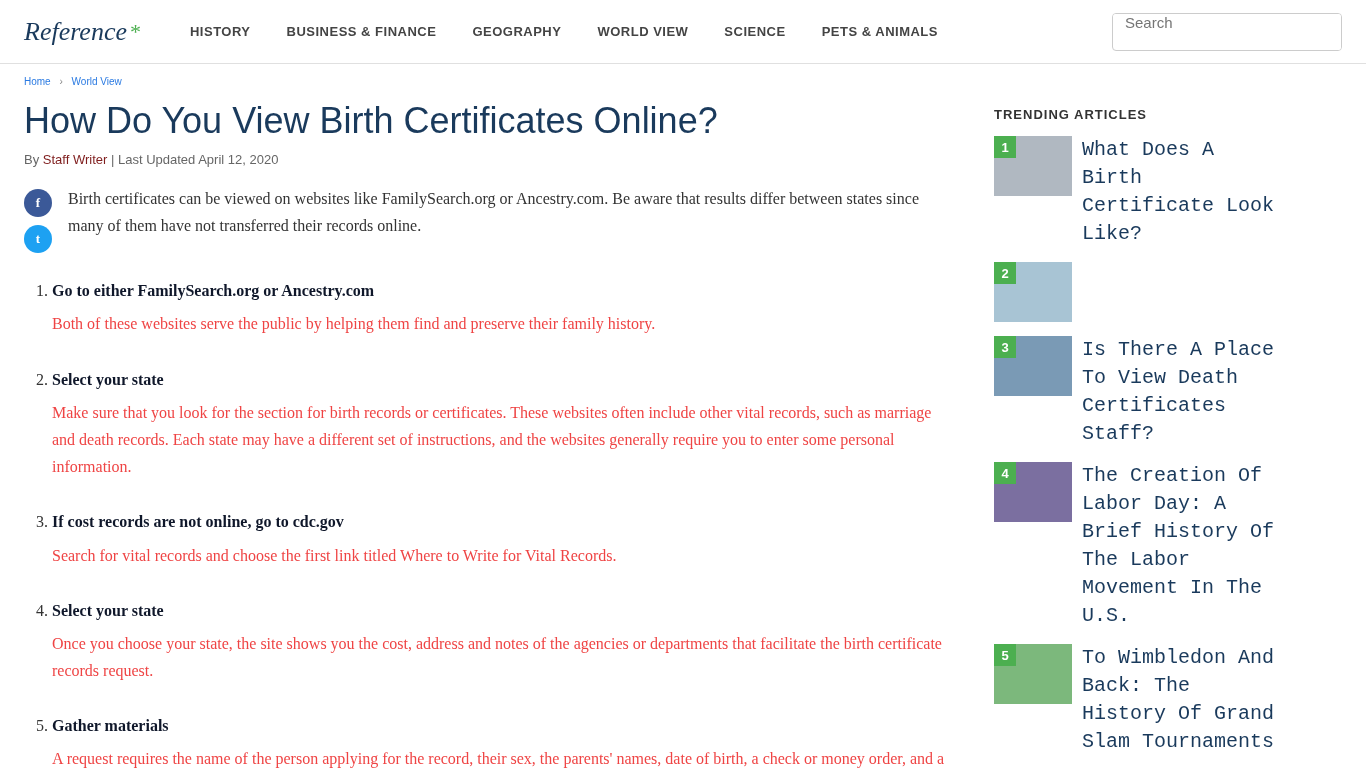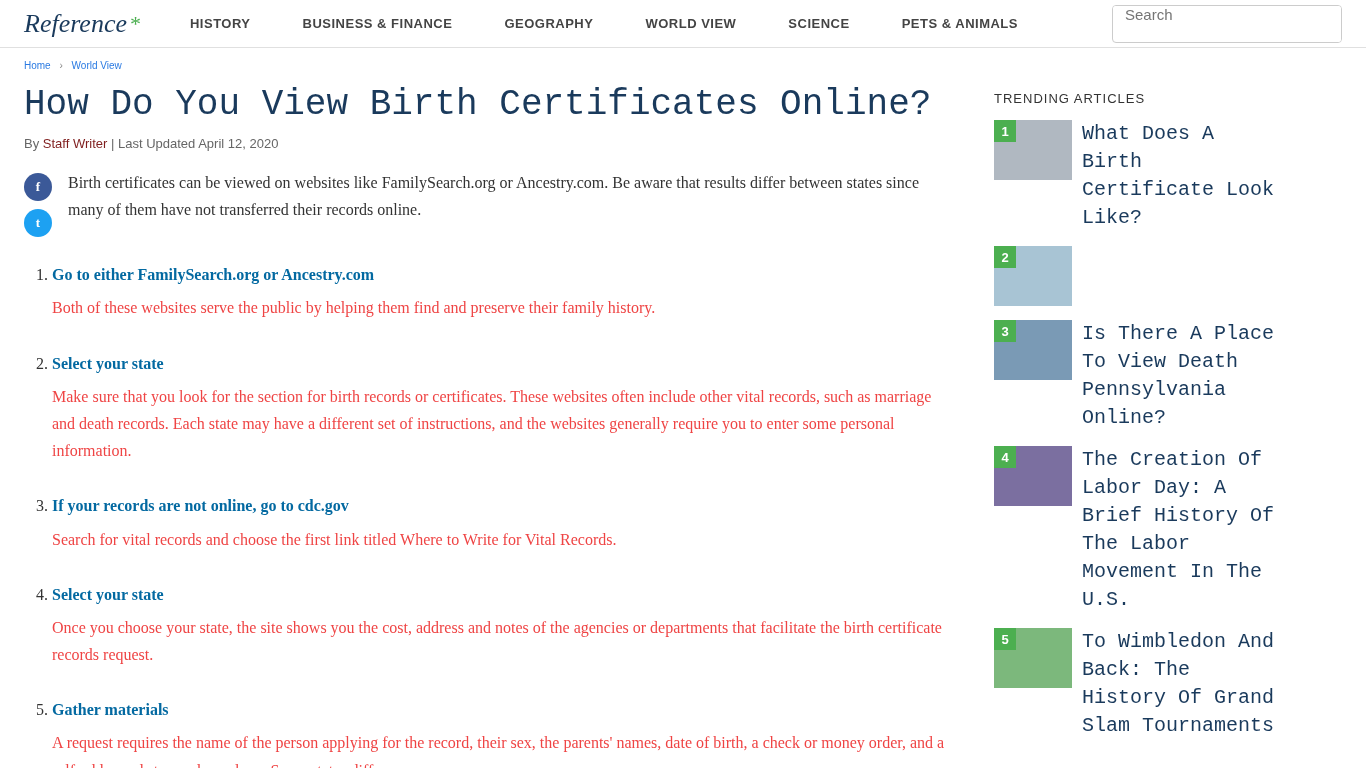--- a/index.html
+++ b/index.html
@@ -3,21 +3,21 @@
   <meta charset="utf-8">
   <style>
     * { margin: 0; padding: 0; box-sizing: border-box; }
     body { font-family: Georgia, 'Times New Roman', serif; font-size: 16px; color: #333; background: #fff; }
 
     
     #header {
       display: flex;
       align-items: center;
       padding: 0 24px;
-      height: 48px;
+      height: 64px;
       border-bottom: 1px solid #e0e0e0;
       background: #fff;
     }
     #logo {
       font-family: Georgia, serif;
       font-size: 26px;
       color: #1a3a5c;
       font-style: italic;
       margin-right: 32px;
       text-decoration: none;
@@ -25,21 +25,21 @@
       align-items: center;
       gap: 2px;
       white-space: nowrap;
     }
     #logo .asterisk {
       color: #4caf50;
       font-size: 22px;
     }
     nav {
       display: flex;
-      gap: 16px;
+      gap: 0;
       flex: 1;
     }
     nav a {
       font-family: Arial, sans-serif;
       font-size: 13px;
       font-weight: bold;
       color: #444;
       text-decoration: none;
       padding: 0 18px;
       letter-spacing: 0.5px;
@@ -94,21 +94,21 @@
       gap: 40px;
     }
 
     
     #article {
       flex: 1;
       min-width: 0;
       max-width: 930px;
     }
     #article-title {
-      font-family: Liberation Mono, monospace;
+      font-family: Liberation Sans, sans-serif;
       font-size: 36px;
       color: #1a3a5c;
       font-weight: normal;
       margin-bottom: 10px;
       line-height: 1.2;
     }
     #article-meta {
       font-family: Arial, sans-serif;
       font-size: 13px;
       color: #666;
@@ -151,39 +151,39 @@
     #article-steps ol {
       padding-left: 28px;
     }
     #article-steps li {
       margin-bottom: 28px;
       line-height: 1.7;
     }
     .step-title {
       font-weight: bold;
       font-size: 16px;
-      color: #0369a1;
+      color: #0f172a;
       margin-bottom: 6px;
     }
     .step-body {
       font-size: 16px;
       color: #ef4444;
       line-height: 1.7;
     }
 
     
     #sidebar {
       width: 290px;
       flex-shrink: 0;
       padding-top: 8px;
     }
     #trending-title {
       font-family: Arial, sans-serif;
       font-size: 13px;
-      font-weight: normal;
+      font-weight: bold;
       color: #333;
       text-transform: uppercase;
       letter-spacing: 1px;
       margin-bottom: 14px;
     }
     .trending-item {
       display: flex;
       align-items: flex-start;
       gap: 10px;
       margin-bottom: 14px;
@@ -281,21 +281,21 @@
       <ol id="steps-list">
           <li>
             <div class="step-title">Go to either FamilySearch.org or Ancestry.com</div>
             <div class="step-body">Both of these websites serve the public by helping them find and preserve their family history.</div>
           </li>
           <li>
             <div class="step-title">Select your state</div>
             <div class="step-body">Make sure that you look for the section for birth records or certificates. These websites often include other vital records, such as marriage and death records. Each state may have a different set of instructions, and the websites generally require you to enter some personal information.</div>
           </li>
           <li>
-            <div class="step-title">If your records are not online, go to cdc.gov</div>
+            <div class="step-title">If cost records are not online, go to cdc.gov</div>
             <div class="step-body">Search for vital records and choose the first link titled Where to Write for Vital Records.</div>
           </li>
           <li>
             <div class="step-title">Select your state</div>
             <div class="step-body">Once you choose your state, the site shows you the cost, address and notes of the agencies or departments that facilitate the birth certificate records request.</div>
           </li>
           <li>
             <div class="step-title">Gather materials</div>
             <div class="step-body">A request requires the name of the person applying for the record, their sex, the parents' names, date of birth, a check or money order, and a self-addressed stamped envelope. Some states differ</div>
           </li>
@@ -317,21 +317,21 @@
     <div class="trending-num-img">
       <div class="trending-num">2</div>
       <div class="trending-img img-2"></div>
     </div>
   </div>
         <div class="trending-item">
     <div class="trending-num-img">
       <div class="trending-num">3</div>
       <div class="trending-img img-3"></div>
     </div>
-    <div class="trending-text">Is There A Place To View Death Pennsylvania Online?</div>
+    <div class="trending-text">Is There A Place To View Death Certificates Staff?</div>
   </div>
         <div class="trending-item">
     <div class="trending-num-img">
       <div class="trending-num">4</div>
       <div class="trending-img img-4"></div>
     </div>
     <div class="trending-text">The Creation Of Labor Day: A Brief History Of The Labor Movement In The U.S.</div>
   </div>
         <div class="trending-item">
     <div class="trending-num-img">

